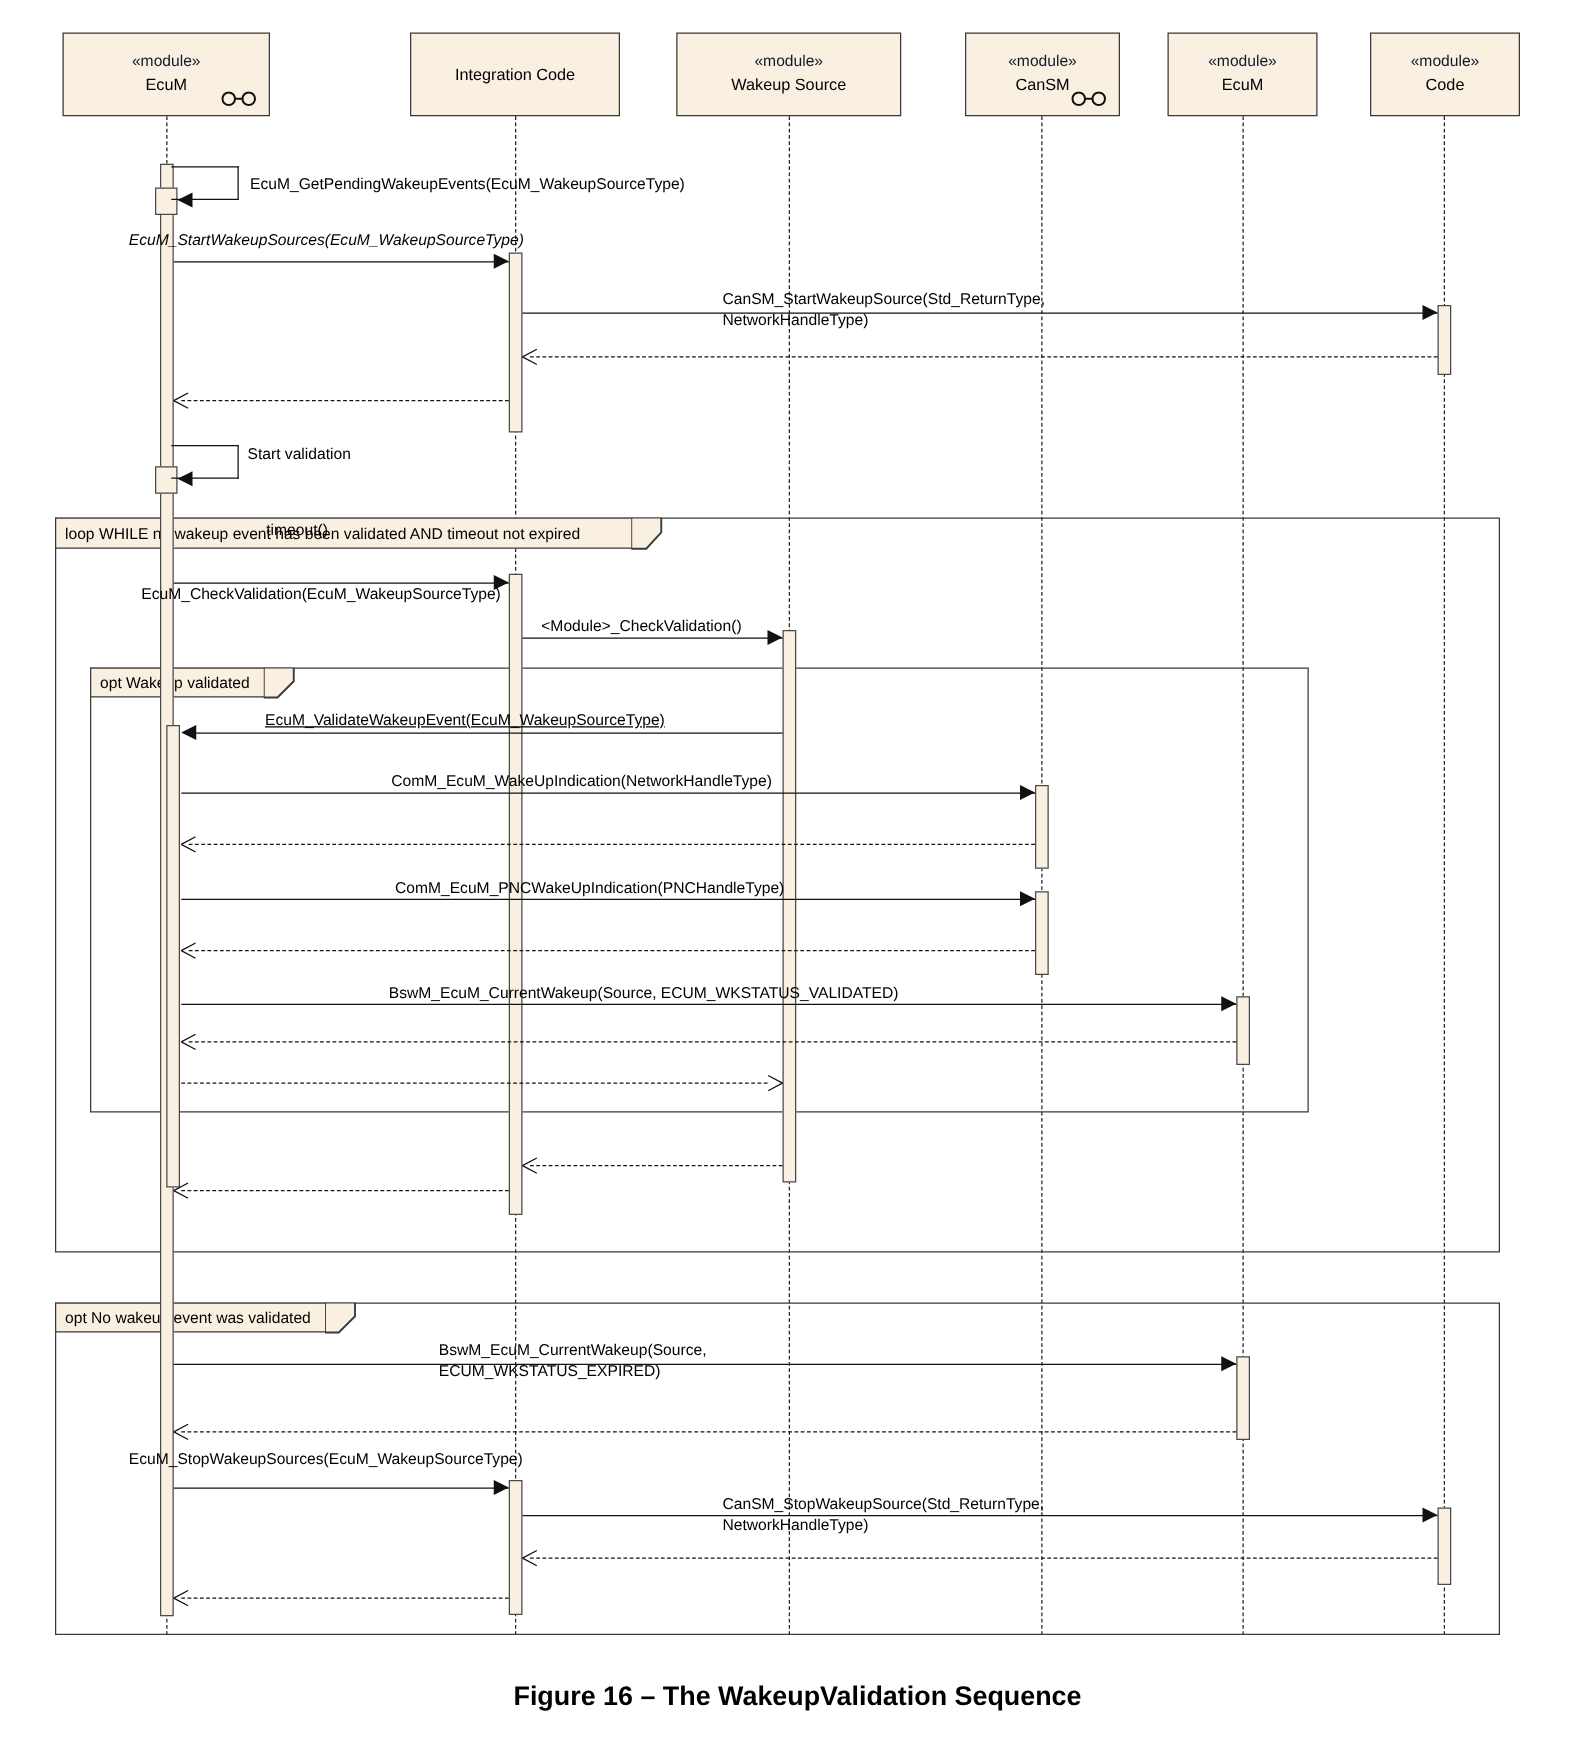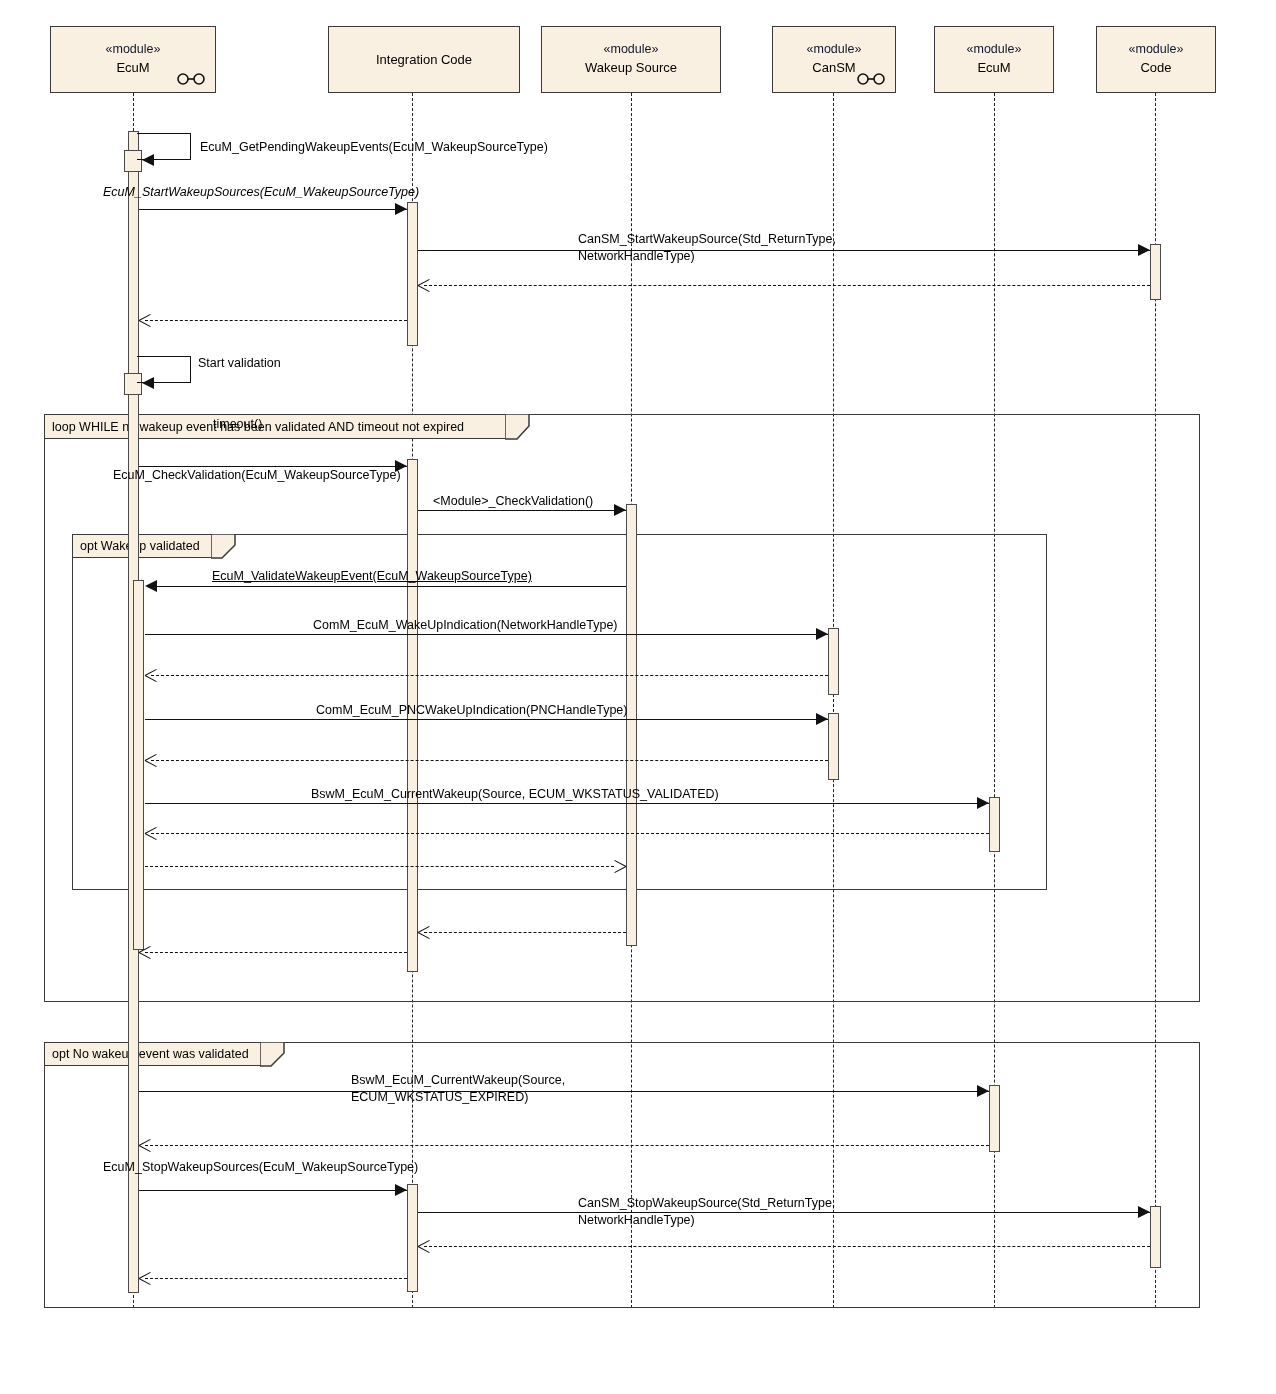--- a/index.html
+++ b/index.html
@@ -55,21 +55,21 @@
   <div class="head" style="left:50px;top:26px;width:166px;height:67px;">
     <div class="stereo">«module»</div>
     <div class="nm">EcuM</div>
     <svg class="ball" viewBox="0 0 34 12">
       <circle cx="8" cy="6" r="5" fill="none" stroke="#111" stroke-width="1.6"></circle>
       <circle cx="24" cy="6" r="5" fill="none" stroke="#111" stroke-width="1.6"></circle>
       <line x1="13" y1="6" x2="19" y2="6" stroke="#111" stroke-width="1.6"></line>
     </svg>
   </div>
 
-  <div class="head" style="left:328px;top:26px;width:192px;height:67px;">
+  <div class="head" style="left:328px;top:26px;width:168px;height:67px;">
     <div class="nm">Integration Code</div>
   </div>
 
   <div class="head" style="left:541px;top:26px;width:180px;height:67px;">
     <div class="stereo">«module»</div>
     <div class="nm">Wakeup Source</div>
   </div>
 
   <div class="head" style="left:772px;top:26px;width:124px;height:67px;">
     <div class="stereo">«module»</div>
@@ -227,14 +227,15 @@
   <div class="arw solid-r" style="left:1138px;top:1206px;"></div>
   <div class="lbl" style="left:578px;top:1196px;">CanSM_StopWakeupSource(Std_ReturnType,</div>
   <div class="lbl" style="left:578px;top:1213px;">NetworkHandleType)</div>
 
   <div class="msg dash" style="left:424px;top:1246px;width:726px;"></div>
   <div class="arw open-l" style="left:418px;top:1240px;"></div>
 
   <div class="msg dash" style="left:145px;top:1278px;width:262px;"></div>
   <div class="arw open-l" style="left:139px;top:1272px;"></div>
 
+  <div class="caption" style="left:0;top:1345px;">Figure 16 – The WakeupValidation Sequence</div>
 
 </div>
 
 </body></html>

